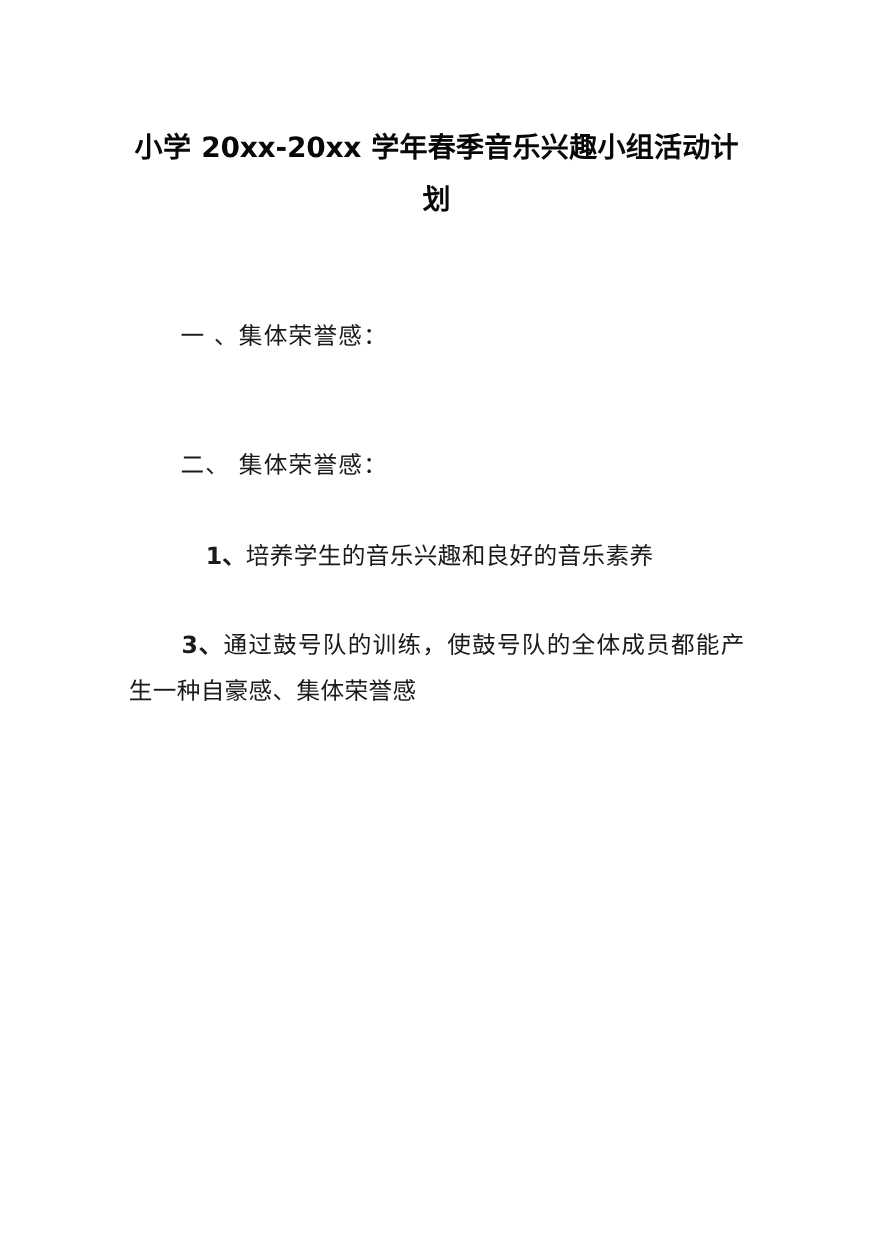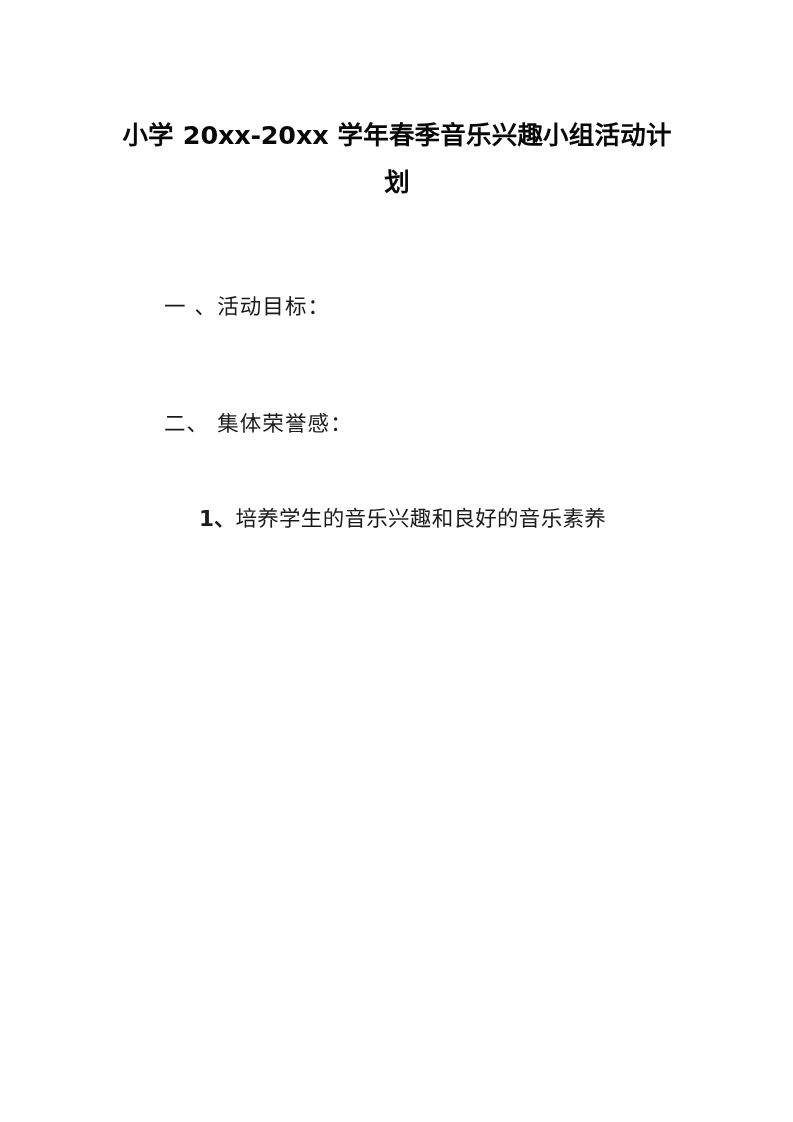--- a/index.html
+++ b/index.html
@@ -70,21 +70,21 @@
     text-justify: inter-ideograph;
     text-indent: 45px;
     letter-spacing: 0.15px;
     color: #1a1a1a;
     word-break: break-all;
   }
   .body-para.first-para { padding-top: 37px; }
 
   
   .goal-item {
-    margin: 12px;
+    margin: 0;
     font-size: 21.5px;
     line-height: 41.5px;
     color: #1a1a1a;
     letter-spacing: 0.3px;
     text-align: justify;
     text-justify: inter-ideograph;
     word-break: break-all;
   }
   .goal-item .num {
     font-weight: bold;
@@ -95,23 +95,24 @@
   .goal-item.g3 { padding-top: 39px; text-indent: 48px; }
 </style>
 </head>
 <body>
 
 <div class="page">
   <div class="content">
 
     <h1 class="doc-title"><span>小学 </span><span class="latin">20xx-20xx</span><span> 学年春季音乐兴趣小组活动</span><span>计划</span></h1>
 
-    <h2 class="section-heading h-one">一 、活动目标：</h2>
+    <h2 class="section-heading h-one">一 、集体荣誉感：</h2>
 
 
     <h2 class="section-heading h-two">二、 集体荣誉感：</h2>
 
     <p class="goal-item g1"><span class="num">1、</span><span>培养学生的音乐兴趣和良好的音乐素养</span></p>
 
 
+    <p class="goal-item g3"><span class="num">3、</span><span>通过鼓号队的训练，使鼓号队的全体成员都能产生一种自豪感、集体荣誉感</span></p>
 
   </div>
 </div>
 
 </body></html>

